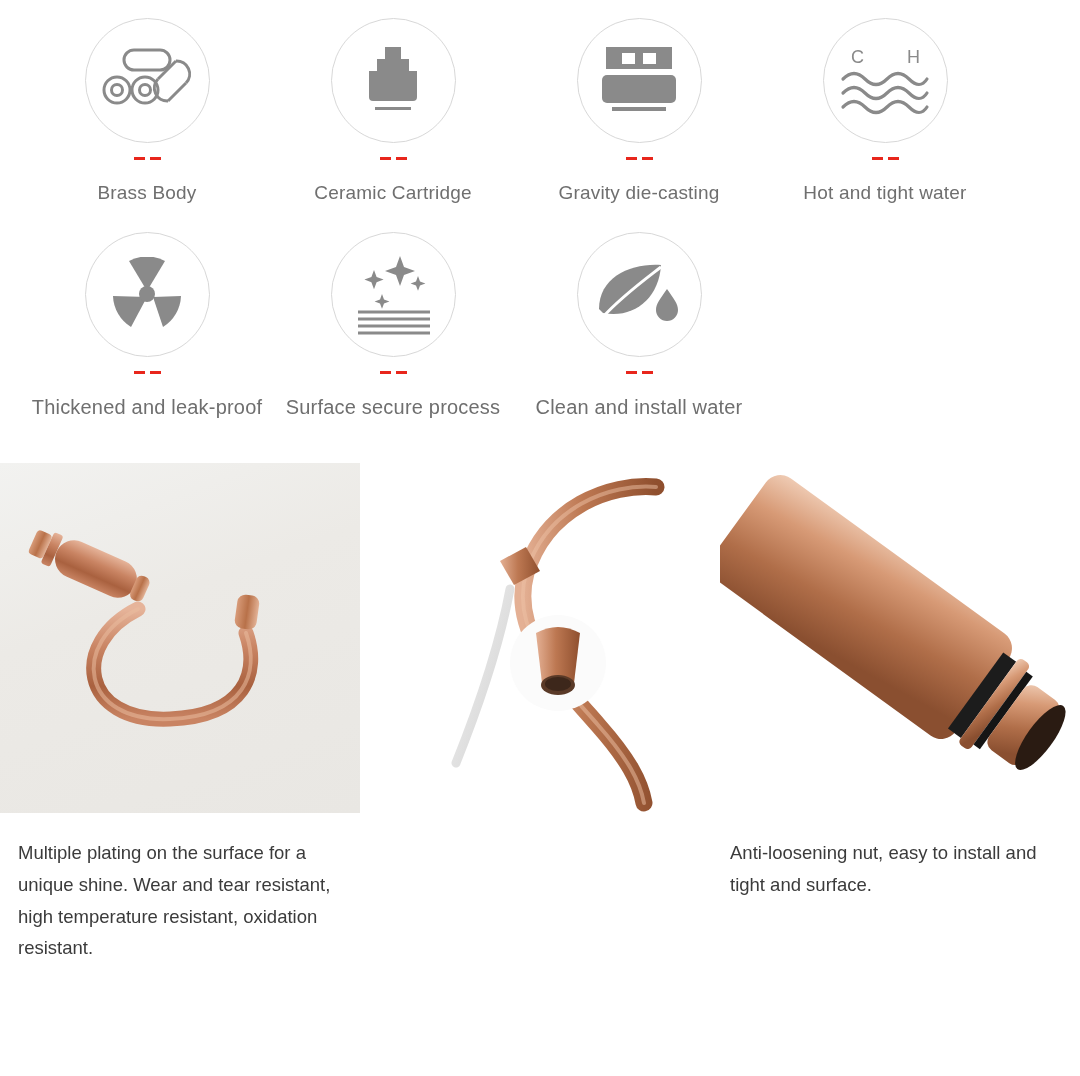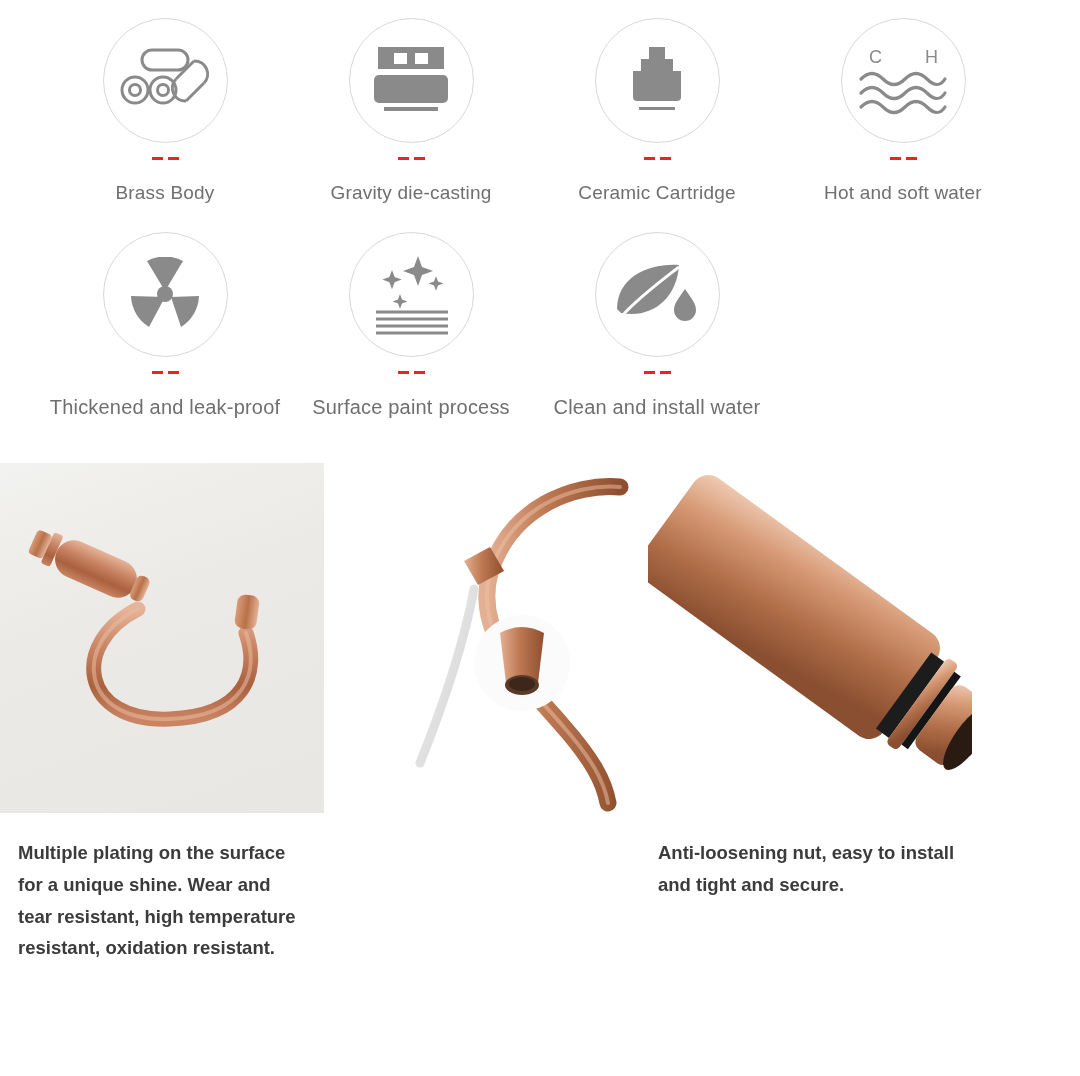--- a/index.html
+++ b/index.html
@@ -23,21 +23,21 @@
   .feature-row {
     display: flex;
     width: 1080px;
   }
   .feature-cell {
     width: 246px;
     display: flex;
     flex-direction: column;
     align-items: center;
   }
-  .feature-row .feature-cell:nth-child(1) { margin-left: 42px; }
+  .feature-row .feature-cell:nth-child(1) { margin-left: 24px; }
 
   .circle {
     width: 125px;
     height: 125px;
     border-radius: 50%;
     border: 1.5px solid #d8d8d8;
     display: flex;
     align-items: center;
     justify-content: center;
     position: relative;
@@ -65,23 +65,22 @@
 
   
   .icon-svg { display: block; }
 
   
   .photos {
     display: flex;
     margin-top: 44px;
   }
   .photo-col {
-    width: 324px;
+    width: 360px;
     box-sizing: border-box;
-    font-weight: bold;
   }
   .photo {
     height: 350px;
     position: relative;
     overflow: hidden;
   }
   .p1 { background: linear-gradient(160deg,#f2f2f0 0%, #eceae6 40%, #e9e7e3 100%); }
   .p2 { background: #ffffff; }
   .p3 { background: #ffffff; }
 
@@ -130,74 +129,74 @@
       </div>
       <div class="dashes">
           <i></i>
           <i></i>
         </div>
       <div class="feature-label">Brass Body</div>
     </div>
 
     <div class="feature-cell">
       <div class="circle">
-        <svg class="icon-svg" width="86" height="72" viewBox="0 0 86 72">
-          <g fill="#8a8a8a">
-            <path d="M10 2 h66 v22 h-66 z"></path>
-            <rect x="6" y="30" width="74" height="28" rx="5"></rect>
-          </g>
-          <g fill="#ffffff">
-            <rect x="26" y="8" width="13" height="11"></rect>
-            <rect x="47" y="8" width="13" height="11"></rect>
-          </g>
-          <rect x="16" y="62" width="54" height="4" fill="#8a8a8a"></rect>
-        </svg>
-      </div>
-      <div class="dashes">
-          <i></i>
-          <i></i>
-        </div>
-      <div class="feature-label">Gravity die-casting</div>
-    </div>
-
-    <div class="feature-cell">
-      <div class="circle">
         <svg class="icon-svg" width="80" height="80" viewBox="0 0 80 80">
           <g fill="#8a8a8a">
             <rect x="32" y="6" width="16" height="12"></rect>
             <rect x="24" y="18" width="32" height="12"></rect>
             <path d="M16 30 h48 v26 a4 4 0 0 1 -4 4 h-40 a4 4 0 0 1 -4 -4 z"></path>
           </g>
           <rect x="22" y="66" width="36" height="3" fill="#8a8a8a"></rect>
         </svg>
       </div>
       <div class="dashes">
           <i></i>
           <i></i>
         </div>
       <div class="feature-label">Ceramic Cartridge</div>
+    </div>
+
+    <div class="feature-cell">
+      <div class="circle">
+        <svg class="icon-svg" width="86" height="72" viewBox="0 0 86 72">
+          <g fill="#8a8a8a">
+            <path d="M10 2 h66 v22 h-66 z"></path>
+            <rect x="6" y="30" width="74" height="28" rx="5"></rect>
+          </g>
+          <g fill="#ffffff">
+            <rect x="26" y="8" width="13" height="11"></rect>
+            <rect x="47" y="8" width="13" height="11"></rect>
+          </g>
+          <rect x="16" y="62" width="54" height="4" fill="#8a8a8a"></rect>
+        </svg>
+      </div>
+      <div class="dashes">
+          <i></i>
+          <i></i>
+        </div>
+      <div class="feature-label">Gravity die-casting</div>
     </div>
 
     <div class="feature-cell">
       <div class="circle">
         <svg class="icon-svg" width="100" height="80" viewBox="0 0 100 80">
           <text x="16" y="22" font-family="Liberation Sans, sans-serif" font-size="18" fill="#8a8a8a">C</text>
           <text x="72" y="22" font-family="Liberation Sans, sans-serif" font-size="18" fill="#8a8a8a">H</text>
           <g fill="none" stroke="#8a8a8a" stroke-width="3.2" stroke-linecap="round">
             <path d="M8 38 q11 -11 22 0 t22 0 t22 0 t18 0"></path>
             <path d="M8 52 q11 -11 22 0 t22 0 t22 0 t18 0"></path>
             <path d="M8 66 q11 -11 22 0 t22 0 t22 0 t18 0"></path>
           </g>
         </svg>
       </div>
       <div class="dashes">
           <i></i>
           <i></i>
         </div>
-      <div class="feature-label">Hot and soft water</div>
+      <div class="feature-label">Hot and tight water</div>
     </div>
   </div>
 
   <div class="feature-row row2" style="margin-top:28px;">
 
     <div class="feature-cell">
       <div class="circle">
         <svg class="icon-svg" width="76" height="76" viewBox="0 0 76 76">
           <g fill="#8a8a8a">
             <path d="M38 34 L20 4 a38 38 0 0 1 36 0 z"></path>
@@ -228,21 +227,21 @@
             <path d="M10 65 H82"></path>
             <path d="M10 72 H82"></path>
             <path d="M10 79 H82"></path>
           </g>
         </svg>
       </div>
       <div class="dashes">
           <i></i>
           <i></i>
         </div>
-      <div class="feature-label">Surface paint process</div>
+      <div class="feature-label">Surface secure process</div>
     </div>
 
 
     <div class="feature-cell">
       <div class="circle">
         <svg class="icon-svg" width="92" height="76" viewBox="0 0 92 76">
           <path d="M6 52 C6 20 38 6 68 8 C66 42 40 62 10 56 Z" fill="#8a8a8a"></path>
           <path d="M10 60 C28 40 50 24 68 10" fill="none" stroke="#ffffff" stroke-width="3"></path>
           <path d="M74 32 c7 10 11 15 11 21 a11 11 0 0 1 -22 0 c0 -6 4 -11 11 -21 z" fill="#8a8a8a"></path>
         </svg>
@@ -337,15 +336,15 @@
           <rect x="-20" y="110" width="300" height="126" rx="18" fill="url(#rg4)"></rect>
           <rect x="272" y="126" width="16" height="94" fill="#1c1c1c"></rect>
           <rect x="288" y="120" width="14" height="106" rx="5" fill="url(#rg4)"></rect>
           <rect x="302" y="128" width="8" height="90" fill="#151515"></rect>
           <rect x="310" y="134" width="42" height="78" rx="10" fill="url(#rg4)"></rect>
           <ellipse cx="352" cy="173" rx="13" ry="39" fill="#2a1b12"></ellipse>
           <g stroke="#a8继"></g>
         </g>
       </svg>
     </div>
-    <div class="caption">Anti-loosening nut, easy to install and tight and secure.</div>
+    <div class="caption">Anti-loosening nut, easy to install and tight and surface.</div>
   </div>
 </div>
 
 </body></html>

